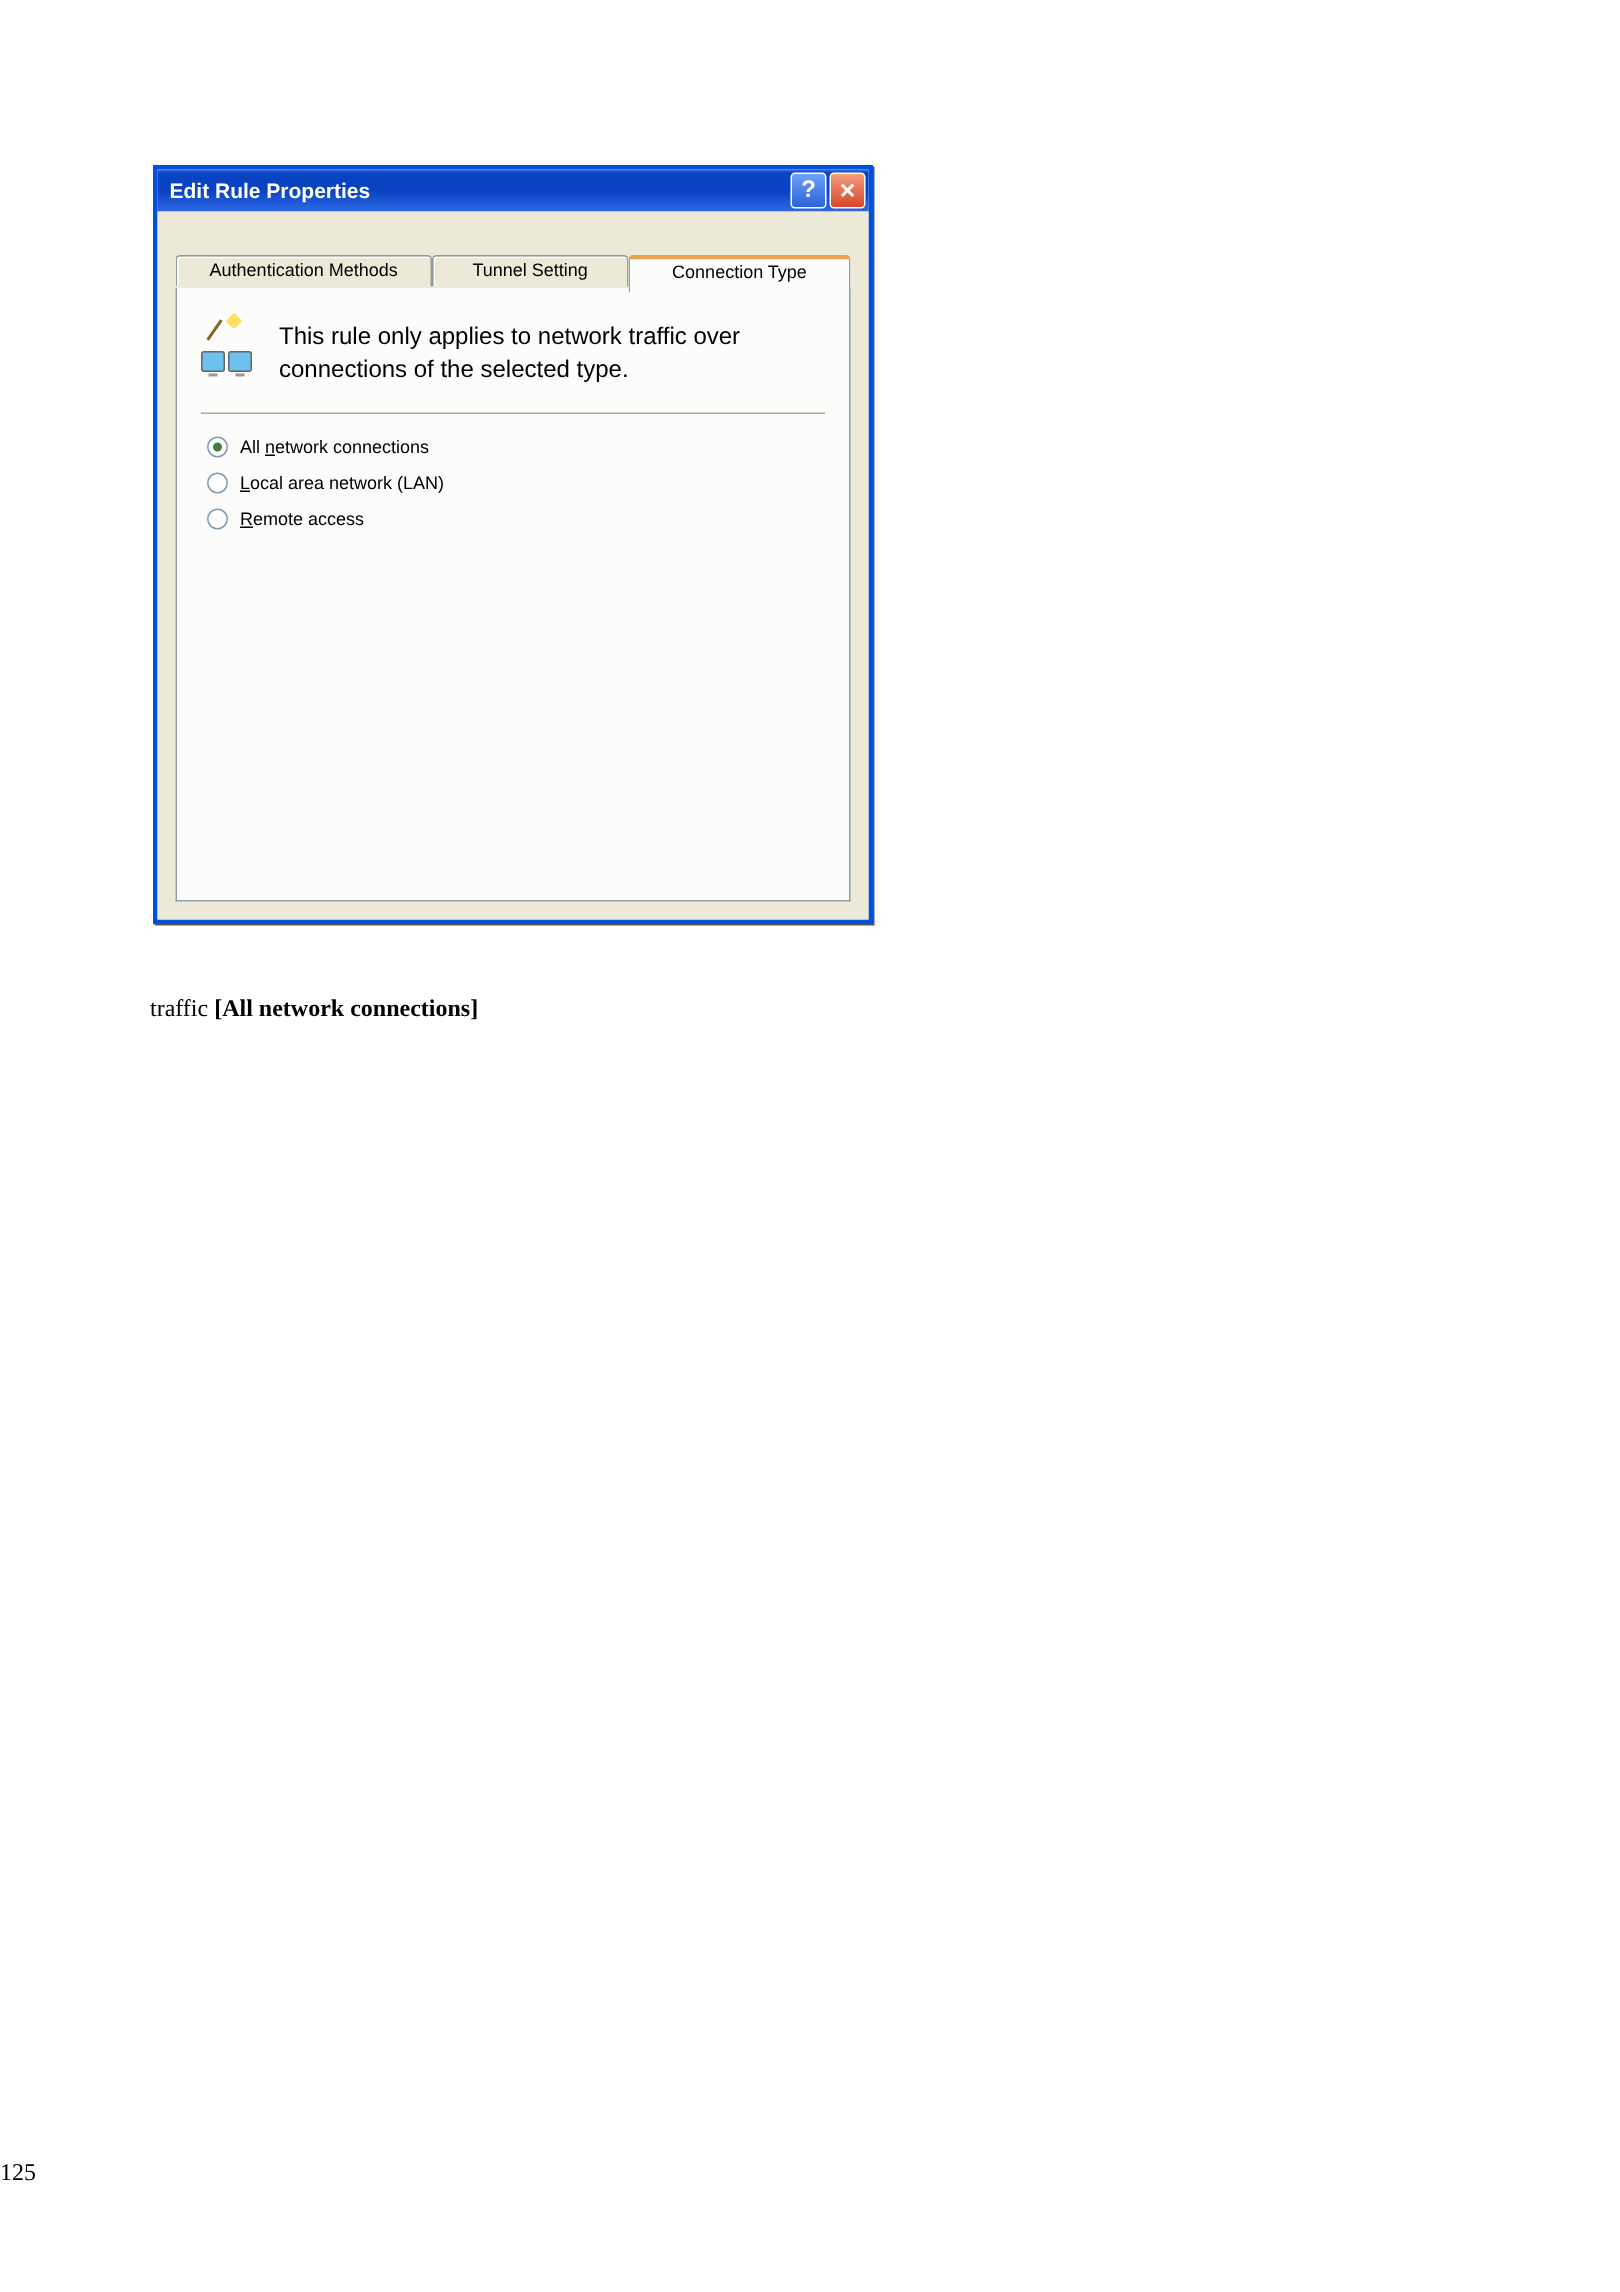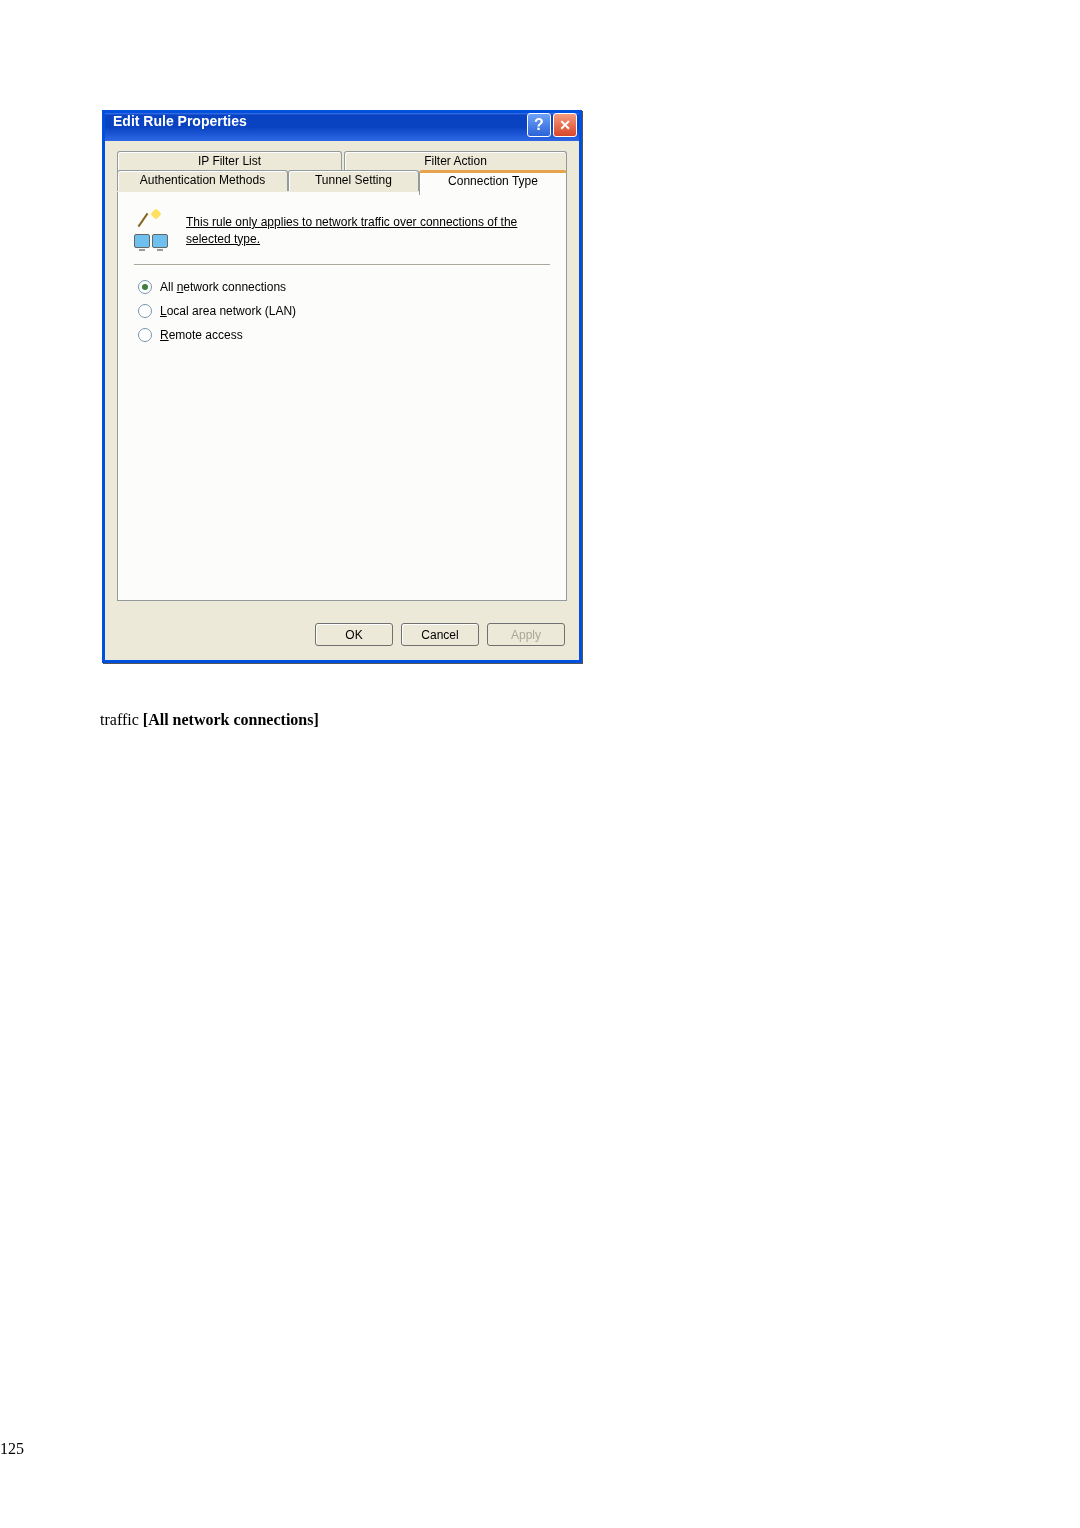--- a/index.html
+++ b/index.html
@@ -21,21 +21,21 @@
       font-family: Tahoma, Arial, sans-serif;
       font-size: 12px;
       color: #000;
       box-shadow: 1px 1px 0 #555;
       margin-left: 2px;
     }
     .titlebar {
       height: 28px;
       background: linear-gradient(to bottom, #3b72ea 0%, #0a43c1 8%, #0a43c1 50%, #2f68e6 100%);
       display: flex;
-      align-items: flex-start;
+      align-items: center;
       padding: 0 2px 0 8px;
       color: #fff;
       font-weight: bold;
       font-size: 14px;
     }
     .titlebar-text {
       flex: 1;
     }
     .titlebar-buttons {
       display: flex;
@@ -165,24 +165,23 @@
       position: absolute;
       top: -4px;
       left: 18px;
       width: 8px;
       height: 8px;
       background: #ffe060;
       border-radius: 2px;
       transform: rotate(45deg);
     }
     .desc-text {
-      font-size: 12px;
+      font-size: 16px;
       line-height: 1.4;
       padding-top: 4px;
-      text-decoration: underline;
     }
     .sep {
       border-top: 1px solid #aca899;
       border-bottom: 1px solid #fff;
       height: 0;
       margin: 4px 16px 14px 16px;
     }
     .radio-group {
       padding: 0 20px;
     }
@@ -261,24 +260,20 @@
       <div class="titlebar-buttons">
         <div class="titlebar-btn help-btn">?</div>
         <div class="titlebar-btn close-btn">
             <span class="close-x">✕</span>
           </div>
       </div>
     </div>
 
     <div class="tab-area">
       <div class="tabs">
-        <div class="tab-row tab-row-top">
-          <div class="tab tab-ipfilter">IP Filter List</div>
-          <div class="tab tab-filteraction">Filter Action</div>
-        </div>
         <div class="tab-row tab-row-bottom">
           <div class="tab tab-auth">Authentication Methods</div>
           <div class="tab tab-tunnel">Tunnel Setting</div>
           <div class="tab tab-conntype">Connection Type</div>
         </div>
       </div>
 
       <div class="tab-panel">
         <div class="desc-area">
           <div class="desc-icon">
@@ -300,25 +295,20 @@
             <span><span></span><span class="underline-char">L</span><span>ocal area network (LAN)</span></span>
           </div>
           <div class="radio-item">
             <div class="radio"></div>
             <span><span></span><span class="underline-char">R</span><span>emote access</span></span>
           </div>
         </div>
       </div>
     </div>
 
-    <div class="button-row">
-      <button class="btn">OK</button>
-      <button class="btn">Cancel</button>
-      <button class="btn disabled">Apply</button>
-    </div>
   </div>
 
   <div class="instruction">
     <span>traffic </span><span class="bold">[All network connections]</span>
   </div>
 </div>
 
 <div class="page-num">125</div>
 
 </body></html>

